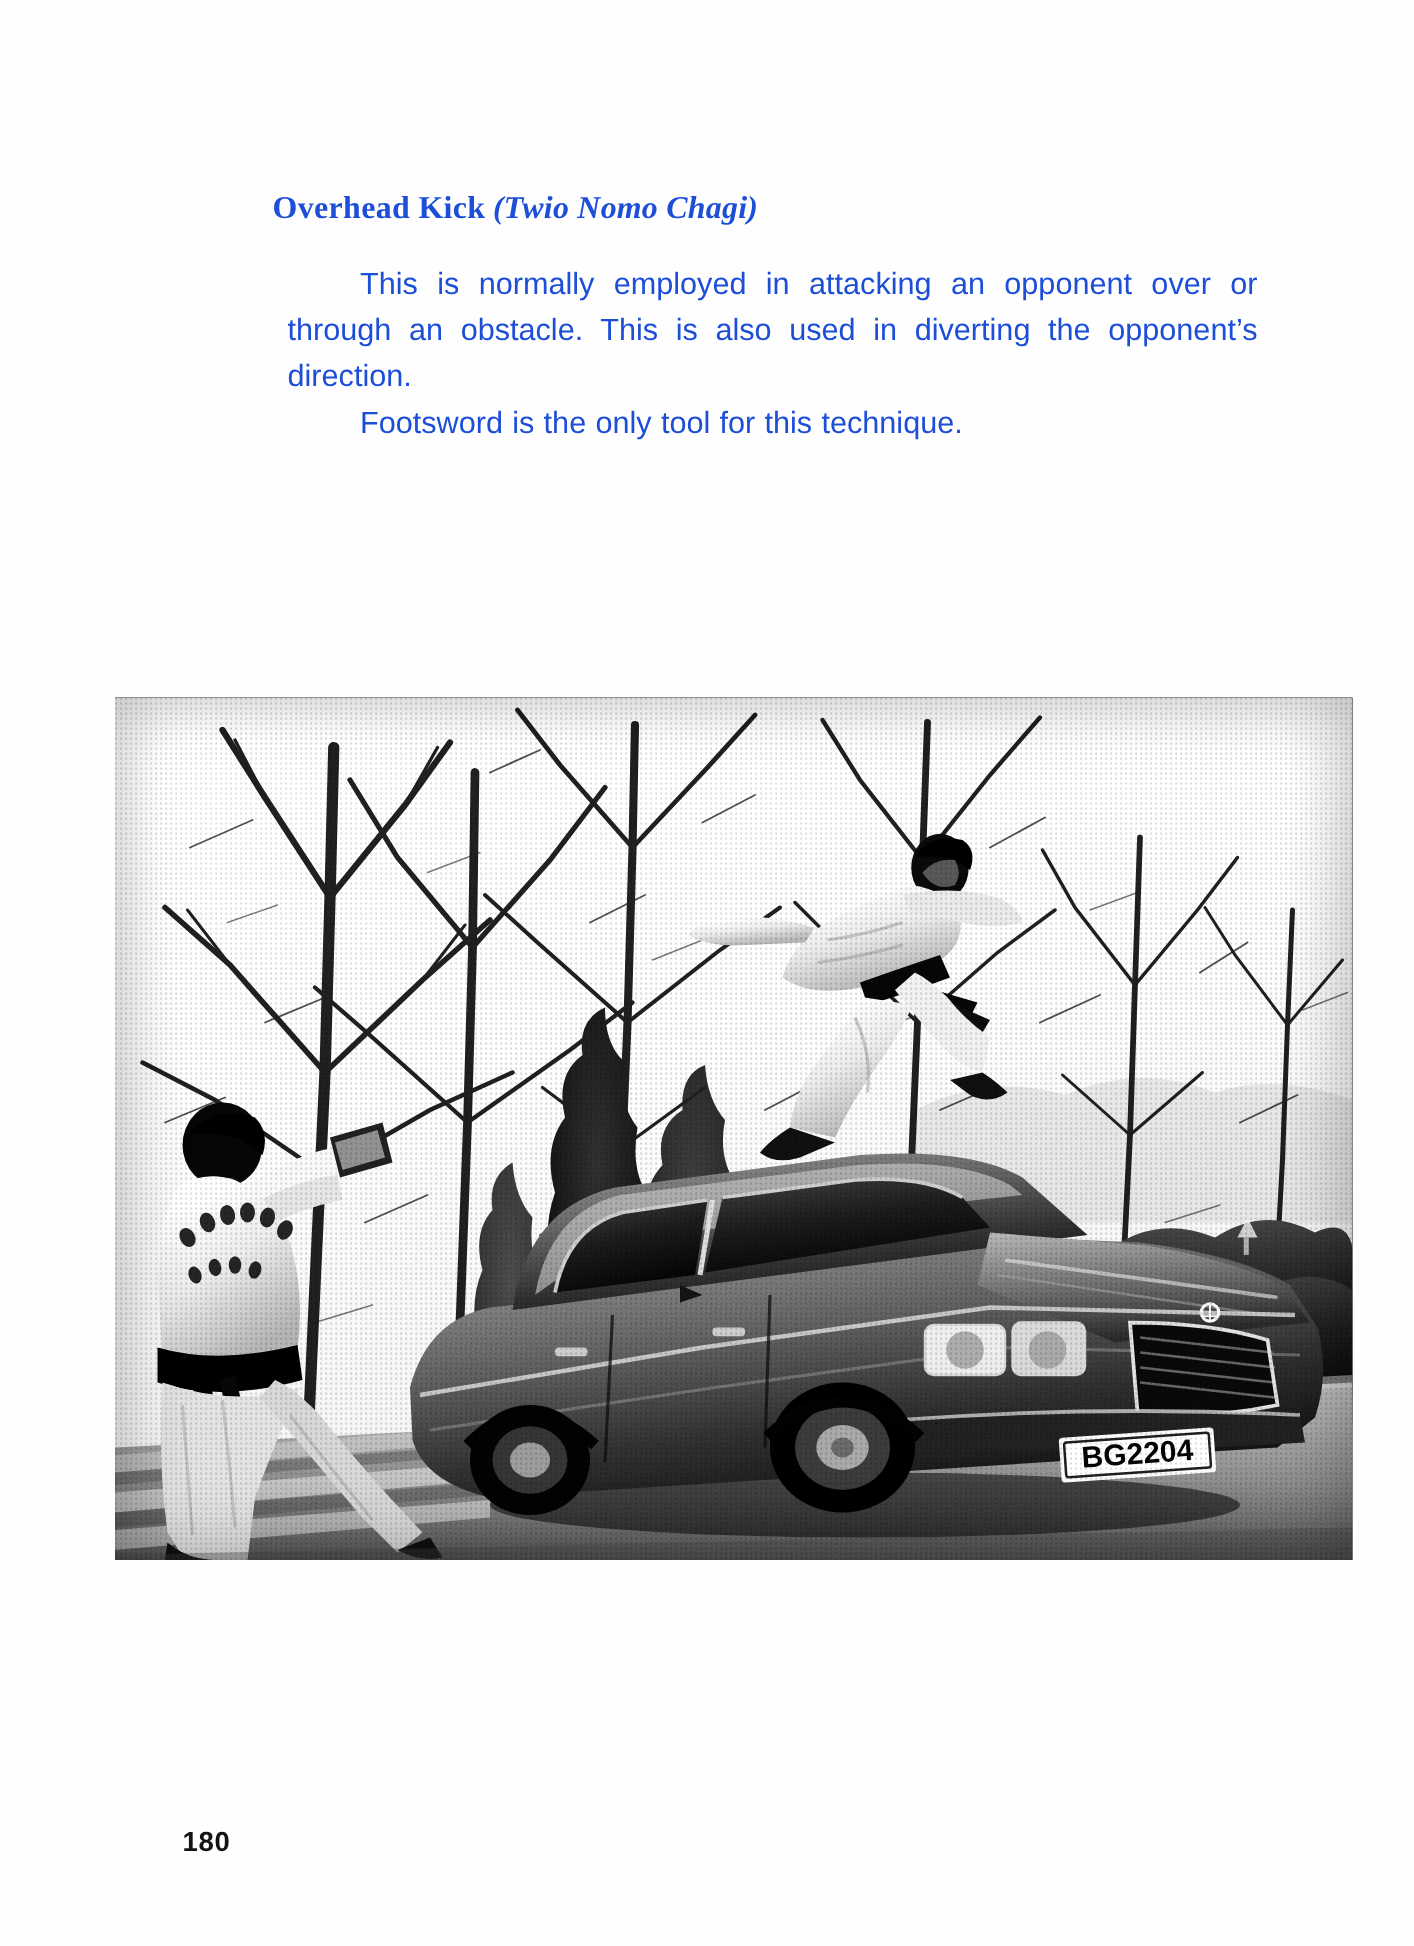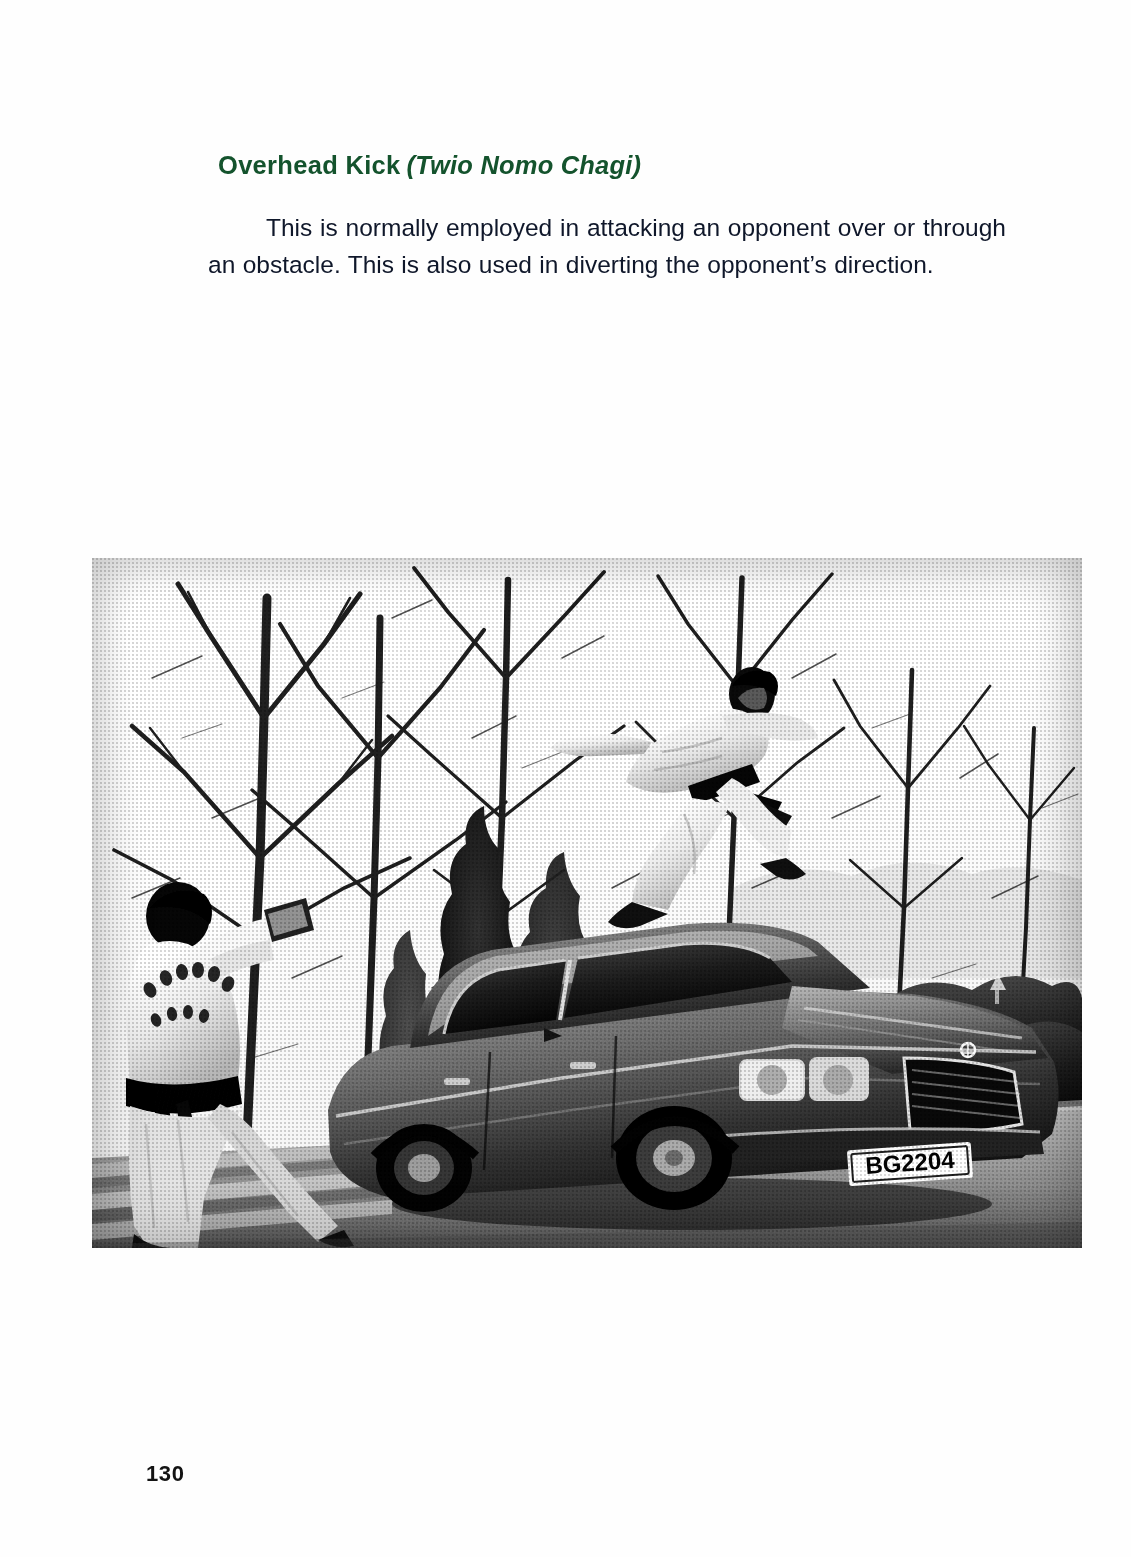--- a/index.html
+++ b/index.html
@@ -34,37 +34,39 @@
     width: 798px;
   }
 
   .section-heading {
     font-size: 25.5px;
     font-weight: bold;
     letter-spacing: 0.3px;
     line-height: 1.25;
     white-space: nowrap;
     margin-left: 10px;
-    color: #14532d;
+    color: #1d4ed8;
+    font-family: Liberation Serif, serif;
   }
   .section-heading .title-roman { font-style: normal; }
   .section-heading .title-italic {
     font-style: italic;
     letter-spacing: 0.2px;
     margin-left: 6px;
   }
 
   .body-paragraph {
     font-size: 24.5px;
     line-height: 37px;
     text-indent: 58px;
     text-align: justify;
     text-justify: inter-word;
     word-spacing: 0.6px;
-    color: #0f172a;
+    color: #1d4ed8;
+    margin-left: 22px;
   }
   .body-paragraph.first { margin-top: 27px; }
   .body-paragraph.no-justify { text-align: left; }
 
   
   .photo-figure {
     position: absolute;
     left: 92px;
     top: 558px;
     width: 990px;
@@ -128,20 +130,21 @@
 
   <div class="text-block">
 
     <h1 class="section-heading">
       <span class="title-roman">Overhead Kick</span><span class="title-italic">(Twio Nomo Chagi)</span>
     </h1>
 
     <p class="body-paragraph first">This is normally employed in attacking an opponent over or through an obstacle. This is also used in diverting  the opponent’s direction.</p>
 
 
+    <p class="body-paragraph no-justify">Footsword is the only tool for this technique.</p>
   </div>
 
   <figure class="photo-figure">
 
     <svg class="photo-canvas" viewBox="0 0 990 690" preserveAspectRatio="none">
       <defs>
         <linearGradient id="skyGrad" x1="0" y1="0" x2="0.25" y2="1">
           <stop offset="0%" stop-color="#fbfbfb"></stop>
           <stop offset="45%" stop-color="#f2f2f2"></stop>
           <stop offset="100%" stop-color="#e6e6e6"></stop>
@@ -447,15 +450,15 @@
       </g>
 
       <path d="M0 690 L990 690 L990 664 L0 686 Z" fill="#4f4f4f" opacity="0.35"></path>
     </svg>
 
     <div class="halftone"></div>
     <div class="photo-grain"></div>
     <div class="photo-vignette"></div>
   </figure>
 
-  <div class="page-number">130</div>
+  <div class="page-number">180</div>
 
 </div>
 
 </body></html>

